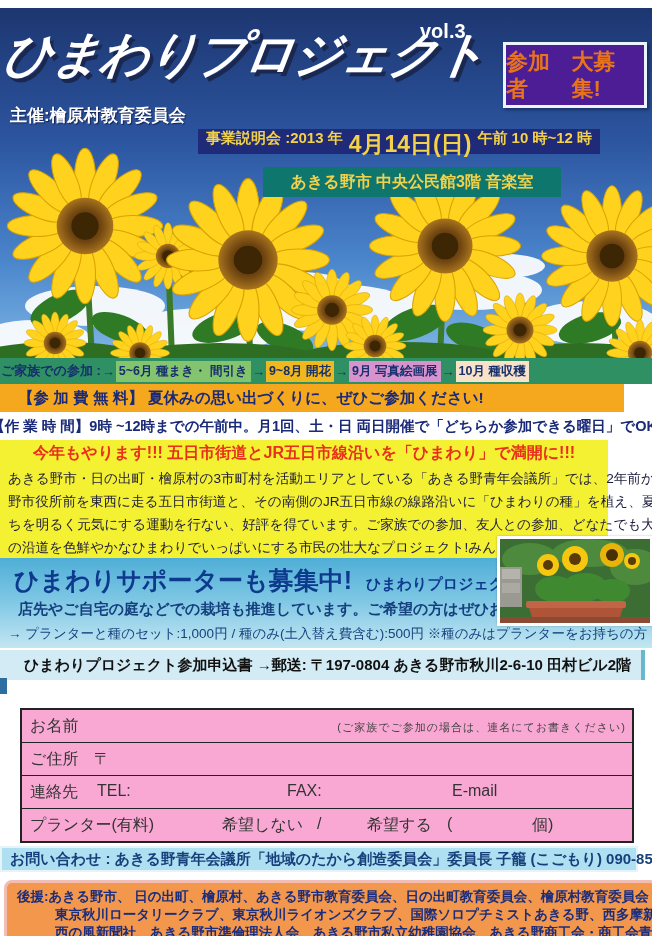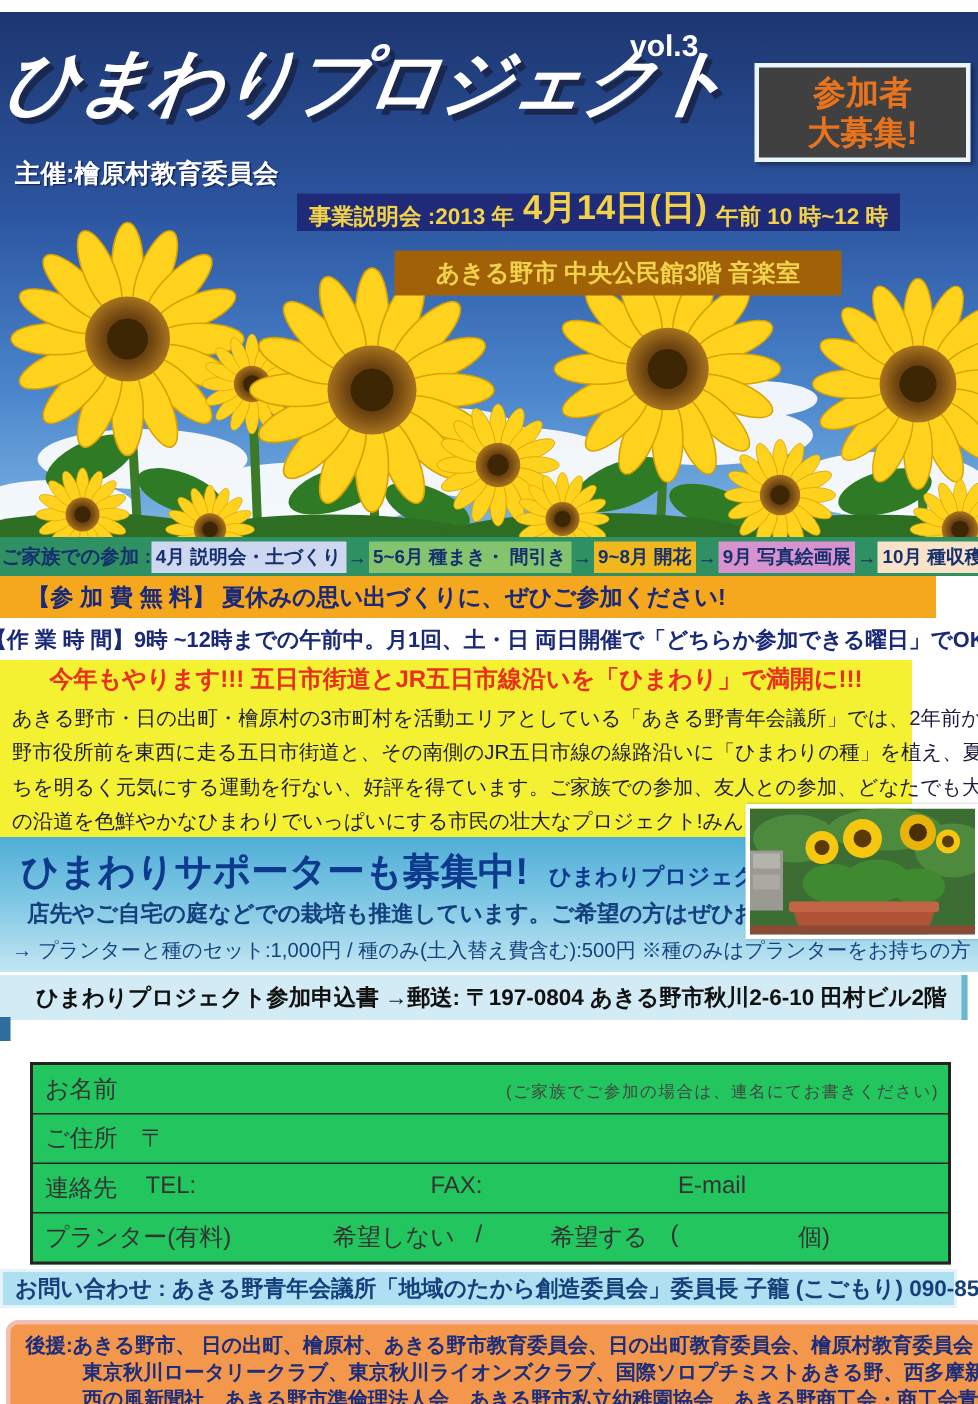--- a/index.html
+++ b/index.html
@@ -4,28 +4,28 @@
 <style>
   html,body{margin:0;padding:0;background:#fff;font-family:"Liberation Sans",sans-serif;}
   #flyer{position:relative;width:652px;height:936px;background:#fff;overflow:hidden;}
 
   
   .photo{position:absolute;left:0;top:8px;width:652px;height:350px;}
   .main-title{position:absolute;left:4px;top:22px;width:510px;font-size:49px;font-weight:bold;
     font-style:italic;color:#fff;transform:skewX(-8deg);letter-spacing:-2px;white-space:nowrap;
     text-shadow:4px 4px 0 rgba(25,35,70,.85);}
   .vol{position:absolute;left:420px;top:20px;font-size:20px;color:#fff;font-weight:bold;}
-  .badge{position:absolute;left:503px;top:42px;width:138px;height:60px;background:#404040;
-    border:3px solid #e9f4fb;display:flex;flex-direction:column;align-items:center;justify-content:center;
+  .badge{position:absolute;left:503px;top:42px;width:138px;height:60px;background:#4c1d95;
+    border:3px solid #e9f4fb;display:flex;flex-direction:row;align-items:center;justify-content:center;
     color:#e8731e;font-size:22px;font-weight:bold;line-height:27px;box-shadow:2px 2px 3px rgba(0,0,30,.4);}
   .organizer{position:absolute;left:10px;top:104px;font-size:17px;color:#fff;font-weight:bold;text-shadow:1px 1px 1px rgba(0,0,40,.6);}
   .event1{position:absolute;left:198px;top:129px;height:25px;max-width:452px;background:#1f2a78;
-    color:#f2d24a;display:flex;align-items:flex-end;padding:0 8px;white-space:nowrap;font-size:15px;font-weight:bold;}
+    color:#f2d24a;display:flex;align-items:flex-start;padding:0 8px;white-space:nowrap;font-size:15px;font-weight:bold;}
   .event1 .date{font-size:23px;margin:0 6px;}
-  .event2{position:absolute;left:263px;top:167px;width:298px;height:30px;background:#a16207;
+  .event2{position:absolute;left:263px;top:167px;width:298px;height:30px;background:#0f766e;
     color:#f2d24a;display:flex;align-items:center;justify-content:center;font-size:16px;font-weight:bold;white-space:nowrap;}
 
   
   .schedule-bar{position:absolute;left:0;top:358px;width:652px;height:26px;background:#2f9163;
     display:flex;align-items:center;white-space:nowrap;overflow:hidden;font-weight:bold;}
   .sched-label{color:#15306e;font-size:13px;margin-left:1px;}
   .chip{font-size:12.5px;color:#16306e;padding:2px 3px;margin:0;}
   .chip1{background:#cdd7f0;}
   .chip2{background:#85c46e;}
   .chip3{background:#f0b81c;}
@@ -55,21 +55,21 @@
   
   .planter-photo{position:absolute;left:497px;top:536px;width:150px;height:84px;border:3px solid #fff;box-shadow:0 0 2px rgba(0,0,0,.25);}
 
   
   .apply-header{position:absolute;left:0;top:650px;width:645px;height:30px;background:#d2ebf4;
     border-right:4px solid #69b8cc;display:flex;align-items:center;padding-left:24px;box-sizing:border-box;
     color:#111;font-size:15px;font-weight:bold;white-space:nowrap;}
   .apply-accent{position:absolute;left:0;top:678px;width:7px;height:16px;background:#2e6e9e;}
   .fax-line{position:absolute;left:0;top:684px;width:644px;text-align:right;color:#222;font-size:14px;white-space:nowrap;}
 
-  .form-table{position:absolute;left:20px;top:708px;width:610px;border:2px solid #222;background:#22c55e;}
+  .form-table{position:absolute;left:20px;top:708px;width:610px;border:2px solid #222;background:#f9a8d4;}
   .form-row{position:relative;height:32px;border-top:1.5px solid #222;font-size:16px;color:#333;}
   .form-row:first-child{border-top:none;}
   .f-label{position:absolute;left:8px;top:6px;}
   .name-note{position:absolute;right:6px;top:10px;font-size:11px;letter-spacing:1px;color:#444;}
   .addr-mark{position:absolute;left:72px;top:6px;}
   .tel{position:absolute;left:75px;top:6px;}
   .faxl{position:absolute;left:265px;top:6px;}
   .emaill{position:absolute;left:430px;top:6px;}
   .p-opt1{position:absolute;left:200px;top:6px;}
   .p-sep{position:absolute;left:295px;top:6px;}
@@ -192,21 +192,20 @@
 
   <div class="event1">
     <span>事業説明会 :2013 年</span>
     <span class="date">4月14日(日)</span>
     <span>午前 10 時~12 時</span>
   </div>
   <div class="event2">あきる野市 中央公民館3階 音楽室</div>
 
   <div class="schedule-bar">
     <span class="sched-label">ご家族での参加 :</span>
-    <span class="chip chip1">4月 説明会・土づくり</span>
     <span class="arrow">→</span>
     <span class="chip chip2">5~6月 種まき・ 間引き</span>
     <span class="arrow">→</span>
     <span class="chip chip3">9~8月 開花</span>
     <span class="arrow">→</span>
     <span class="chip chip4">9月 写真絵画展</span>
     <span class="arrow">→</span>
     <span class="chip chip5">10月 種収穫</span>
   </div>
 

